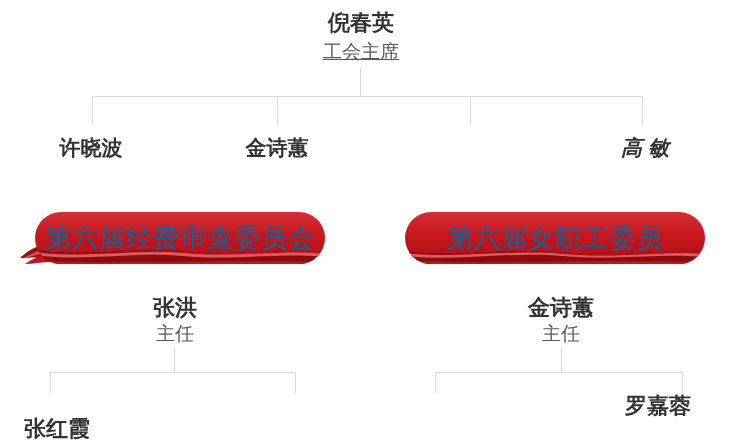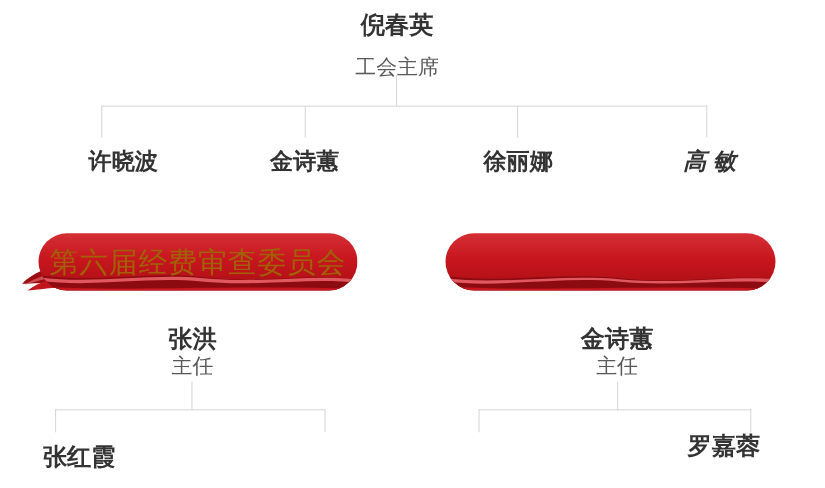--- a/index.html
+++ b/index.html
@@ -23,21 +23,21 @@
   }
   .node-name.big{font-size:22px;}
   .node-title{
     position:absolute;transform:translateX(-50%);
     font-weight:400;font-size:19px;color:var(--subtitle);
     white-space:nowrap;line-height:1.1;
   }
   .banner-svg{position:absolute;display:block;}
   .banner-text{
     position:absolute;transform:translateX(-50%);
-    color:#a16207;font-size:26px;font-weight:400;
+    color:#0369a1;font-size:26px;font-weight:400;
     white-space:nowrap;line-height:1.1;text-align:center;
     letter-spacing:1px;
   }
 </style>
 </head>
 <body>
 
 <div class="stage">
 
   <div class="cline" style="left:360px;top:68px;width:1px;height:28px;"></div>
@@ -51,25 +51,24 @@
   <div class="cline" style="left:50px;top:372px;width:246px;height:1px;"></div>
   <div class="cline" style="left:50px;top:372px;width:1px;height:21px;"></div>
   <div class="cline" style="left:295px;top:372px;width:1px;height:21px;"></div>
 
   <div class="cline" style="left:561px;top:347px;width:1px;height:26px;"></div>
   <div class="cline" style="left:435px;top:372px;width:248px;height:1px;"></div>
   <div class="cline" style="left:435px;top:372px;width:1px;height:21px;"></div>
   <div class="cline" style="left:682px;top:372px;width:1px;height:21px;"></div>
 
   <div class="node-name big" style="left:361px;top:11px;">倪春英</div>
-  <div class="node-title" style="left:361px;top:52px;">工会主席</div>
+  <div class="node-title" style="left:361px;top:42px;text-decoration:underline;">工会主席</div>
 
-  <div class="node-name" style="left:91px;top:136px;margin-left:21px;">许晓波</div>
+  <div class="node-name" style="left:91px;top:136px;">许晓波</div>
   <div class="node-name" style="left:277px;top:136px;">金诗蕙</div>
-  <div class="node-name" style="left:471px;top:136px;">徐丽娜</div>
   <div class="node-name" style="left:645px;top:136px;font-style:italic;">高 敏</div>
 
   <svg class="banner-svg" style="left:15px;top:208px;" width="310" height="64" viewBox="0 0 310 64">
     <defs>
       <linearGradient id="pgL" x1="0" y1="0" x2="0" y2="1">
         <stop offset="0" stop-color="#d42f36"></stop>
         <stop offset="0.45" stop-color="#c8161d"></stop>
         <stop offset="1" stop-color="#ab0e15"></stop>
       </linearGradient>
       <clipPath id="clipL">
@@ -99,22 +98,23 @@
           <rect x="5" y="4" width="300" height="52" rx="26"></rect>
         </clipPath>
     </defs>
     <rect x="5" y="4" width="300" height="52" rx="26" fill="url(#pgR)"></rect>
     <g clip-path="url(#clipR)">
       <path d="M5,43 C 55,50 110,39 165,45 C 220,51 265,41 305,46 L305,56 L5,56 Z" fill="#8c0b11"></path>
       <path d="M5,45 C 55,51 110,41 165,46 C 220,51 265,42 305,46 L305,49 C 262,45 212,53 162,48 C 112,43 55,54 5,48 Z" fill="#ea6167" opacity="0.9"></path>
       <path d="M5,52.5 C 80,57 195,51 305,54.5 L305,56 L5,56 Z" fill="#c4161c"></path>
     </g>
   </svg>
+  <div class="banner-text" style="left:555px;top:224px;">第六届女职工委员</div>
 
   <div class="node-name big" style="left:175px;top:296px;text-align:center;">张洪</div>
   <div class="node-title" style="left:175px;top:324px;">主任</div>
-  <div class="node-name big" style="left:57px;top:404px;margin-left:15px;">张红霞</div>
+  <div class="node-name big" style="left:57px;top:417px;">张红霞</div>
 
   <div class="node-name big" style="left:561px;top:296px;">金诗蕙</div>
   <div class="node-title" style="left:561px;top:324px;">主任</div>
   <div class="node-name big" style="left:658px;top:394px;">罗嘉蓉</div>
 
 </div>
 
 </body></html>

